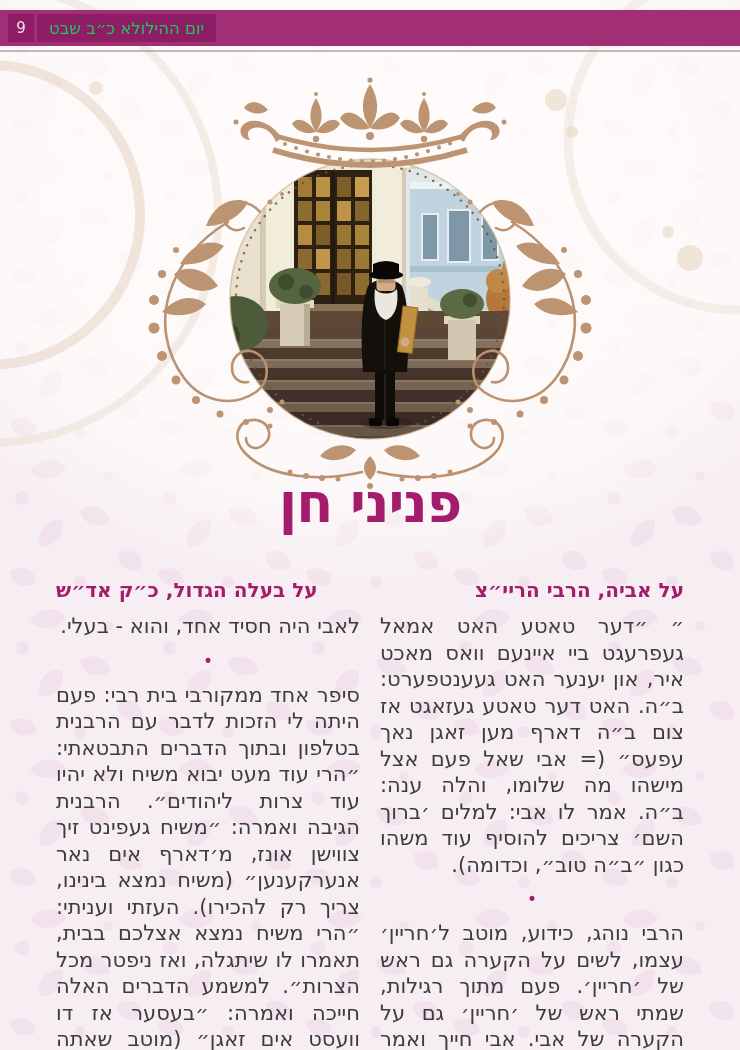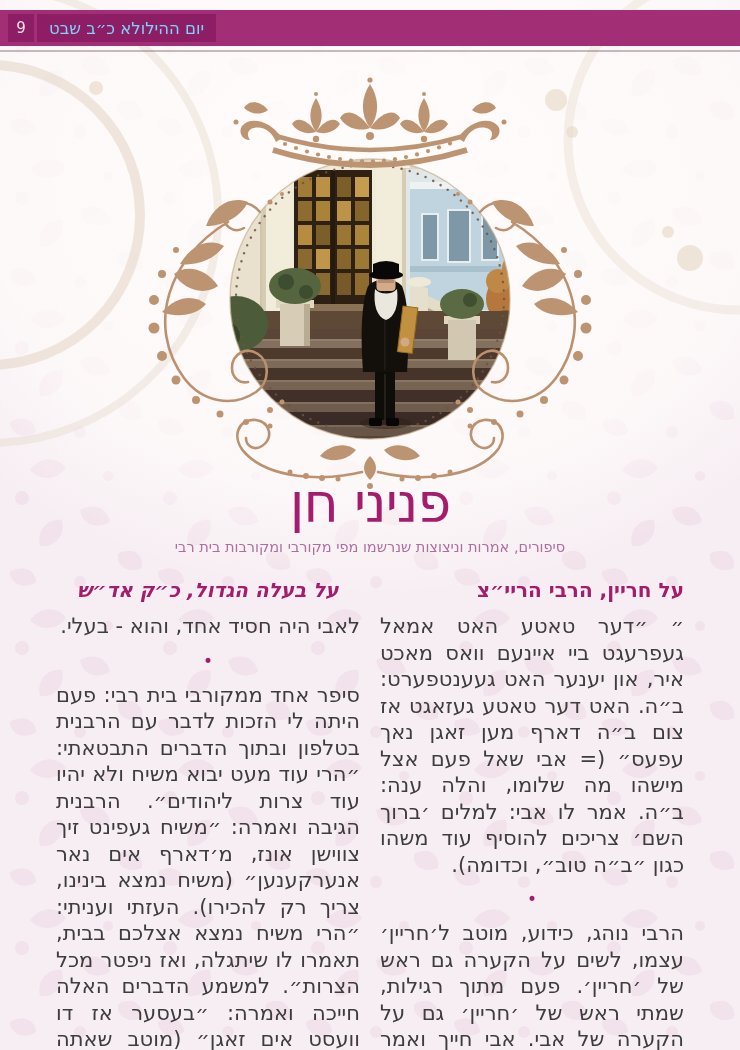--- a/index.html
+++ b/index.html
@@ -11,42 +11,42 @@
   
   .topbar{
     position:absolute;top:10px;left:0;right:0;height:36px;z-index:3;
     background:#a22e76;display:flex;align-items:center;gap:3px;padding-left:8px;box-sizing:border-box;
   }
   .pagenum{
     background:#8d1d64;color:#f3e2ee;width:26px;height:28px;flex:0 0 auto;
     display:flex;align-items:center;justify-content:center;font-size:15px;
   }
   .headtitle{
-    background:#8d1d64;color:#7dd3fc;height:28px;display:flex;align-items:center;
+    background:#8d1d64;color:#22c55e;height:28px;display:flex;align-items:center;
     padding:0 12px;font-size:16.5px;direction:rtl;white-space:nowrap;
   }
   .bar-line{position:absolute;top:50px;left:0;right:0;height:2px;z-index:3;background:rgba(122,96,110,.42);}
   
   .ornament{position:absolute;left:110px;top:74px;width:520px;height:432px;z-index:1;}
   
   .masthead{position:absolute;top:476px;left:0;right:0;text-align:center;z-index:2;}
   .masthead h1{
-    margin:0;font-size:54px;line-height:1.05;font-weight:normal;color:#a41c6c;letter-spacing:-1px;
+    margin:0;font-size:54px;line-height:1.05;font-weight:bold;color:#a41c6c;letter-spacing:-1px;
   }
   .subtitle{margin:6px 0 0;font-size:14.5px;color:#ae6f9f;direction:rtl;}
   
   .columns{
     position:absolute;top:578px;left:56px;right:56px;z-index:2;
     display:flex;gap:20px;direction:rtl;
   }
   .col{width:304px;flex:0 0 auto;}
   .col h2{
     margin:0 0 11px;font-size:20px;line-height:1.2;font-weight:bold;color:#a41c6c;direction:rtl;
   }
-  .col h2.centered{text-align:center;font-style:italic;}
+  .col h2.centered{text-align:left;}
   .col p{
     margin:0;font-size:21px;line-height:26.5px;color:#3d3d3d;
     text-align:justify;direction:rtl;
   }
   .col p.intro{text-align:right;}
   .sep{
     text-align:center;color:#a41c6c;font-size:17px;line-height:1;margin:13px 0 12px;
   }
 </style>
 </head>
@@ -315,26 +315,25 @@
       <use href="#flourishB" transform="translate(520 0) scale(-1 1)"></use>
       <g fill="#bd9472">
         <path d="M260 382 C252 390 252 398 260 406 C268 398 268 390 260 382 Z"></path>
         <circle cx="260" cy="412" r="3"></circle>
       </g>
     </svg>
   </div>
 
   <div class="masthead">
     <h1>פניני חן</h1>
-    <p class="subtitle">סיפורים, אמרות וניצוצות שנרשמו מפי מקורבי ומקורבות בית רבי</p>
   </div>
 
   <main class="columns">
     <section class="col">
-      <h2>על חריין, הרבי הריי״צ</h2>
+      <h2>על אביה, הרבי הריי״צ</h2>
       <p>״ ״דער טאטע האט אמאל געפרעגט ביי איינעם וואס מאכט איר, און יענער האט געענטפערט: ב״ה. האט דער טאטע געזאגט אז צום ב״ה דארף מען זאגן נאך עפעס״ (= אבי שאל פעם אצל מישהו מה שלומו, והלה ענה: ב״ה. אמר לו אבי: למלים ׳ברוך השם׳ צריכים להוסיף עוד משהו כגון ״ב״ה טוב״, וכדומה).</p>
       <div class="sep">•</div>
       <p>הרבי נוהג, כידוע, מוטב ל׳חריין׳ עצמו, לשים על הקערה גם ראש של ׳חריין׳. פעם מתוך רגילות, שמתי ראש של ׳חריין׳ גם על הקערה של אבי. אבי חייך ואמר לי: ״איך דארף דאס ניט״ (= אני לא זקוק לזה).</p>
     </section>
     <section class="col">
       <h2 class="centered">על בעלה הגדול, כ״ק אד״ש</h2>
       <p class="intro">לאבי היה חסיד אחד, והוא - בעלי.</p>
       <div class="sep">•</div>
       <p>סיפר אחד ממקורבי בית רבי: פעם היתה לי הזכות לדבר עם הרבנית בטלפון ובתוך הדברים התבטאתי: ״הרי עוד מעט יבוא משיח ולא יהיו עוד צרות ליהודים״. הרבנית הגיבה ואמרה: ״משיח געפינט זיך צווישן אונז, מ׳דארף אים נאר אנערקענען״ (משיח נמצא בינינו, צריך רק להכירו). העזתי ועניתי: ״הרי משיח נמצא אצלכם בבית, תאמרו לו שיתגלה, ואז ניפטר מכל הצרות״. למשמע הדברים האלה חייכה ואמרה: ״בעסער אז דו וועסט אים זאגן״ (מוטב שאתה תאמר לו).</p>
     </section>

